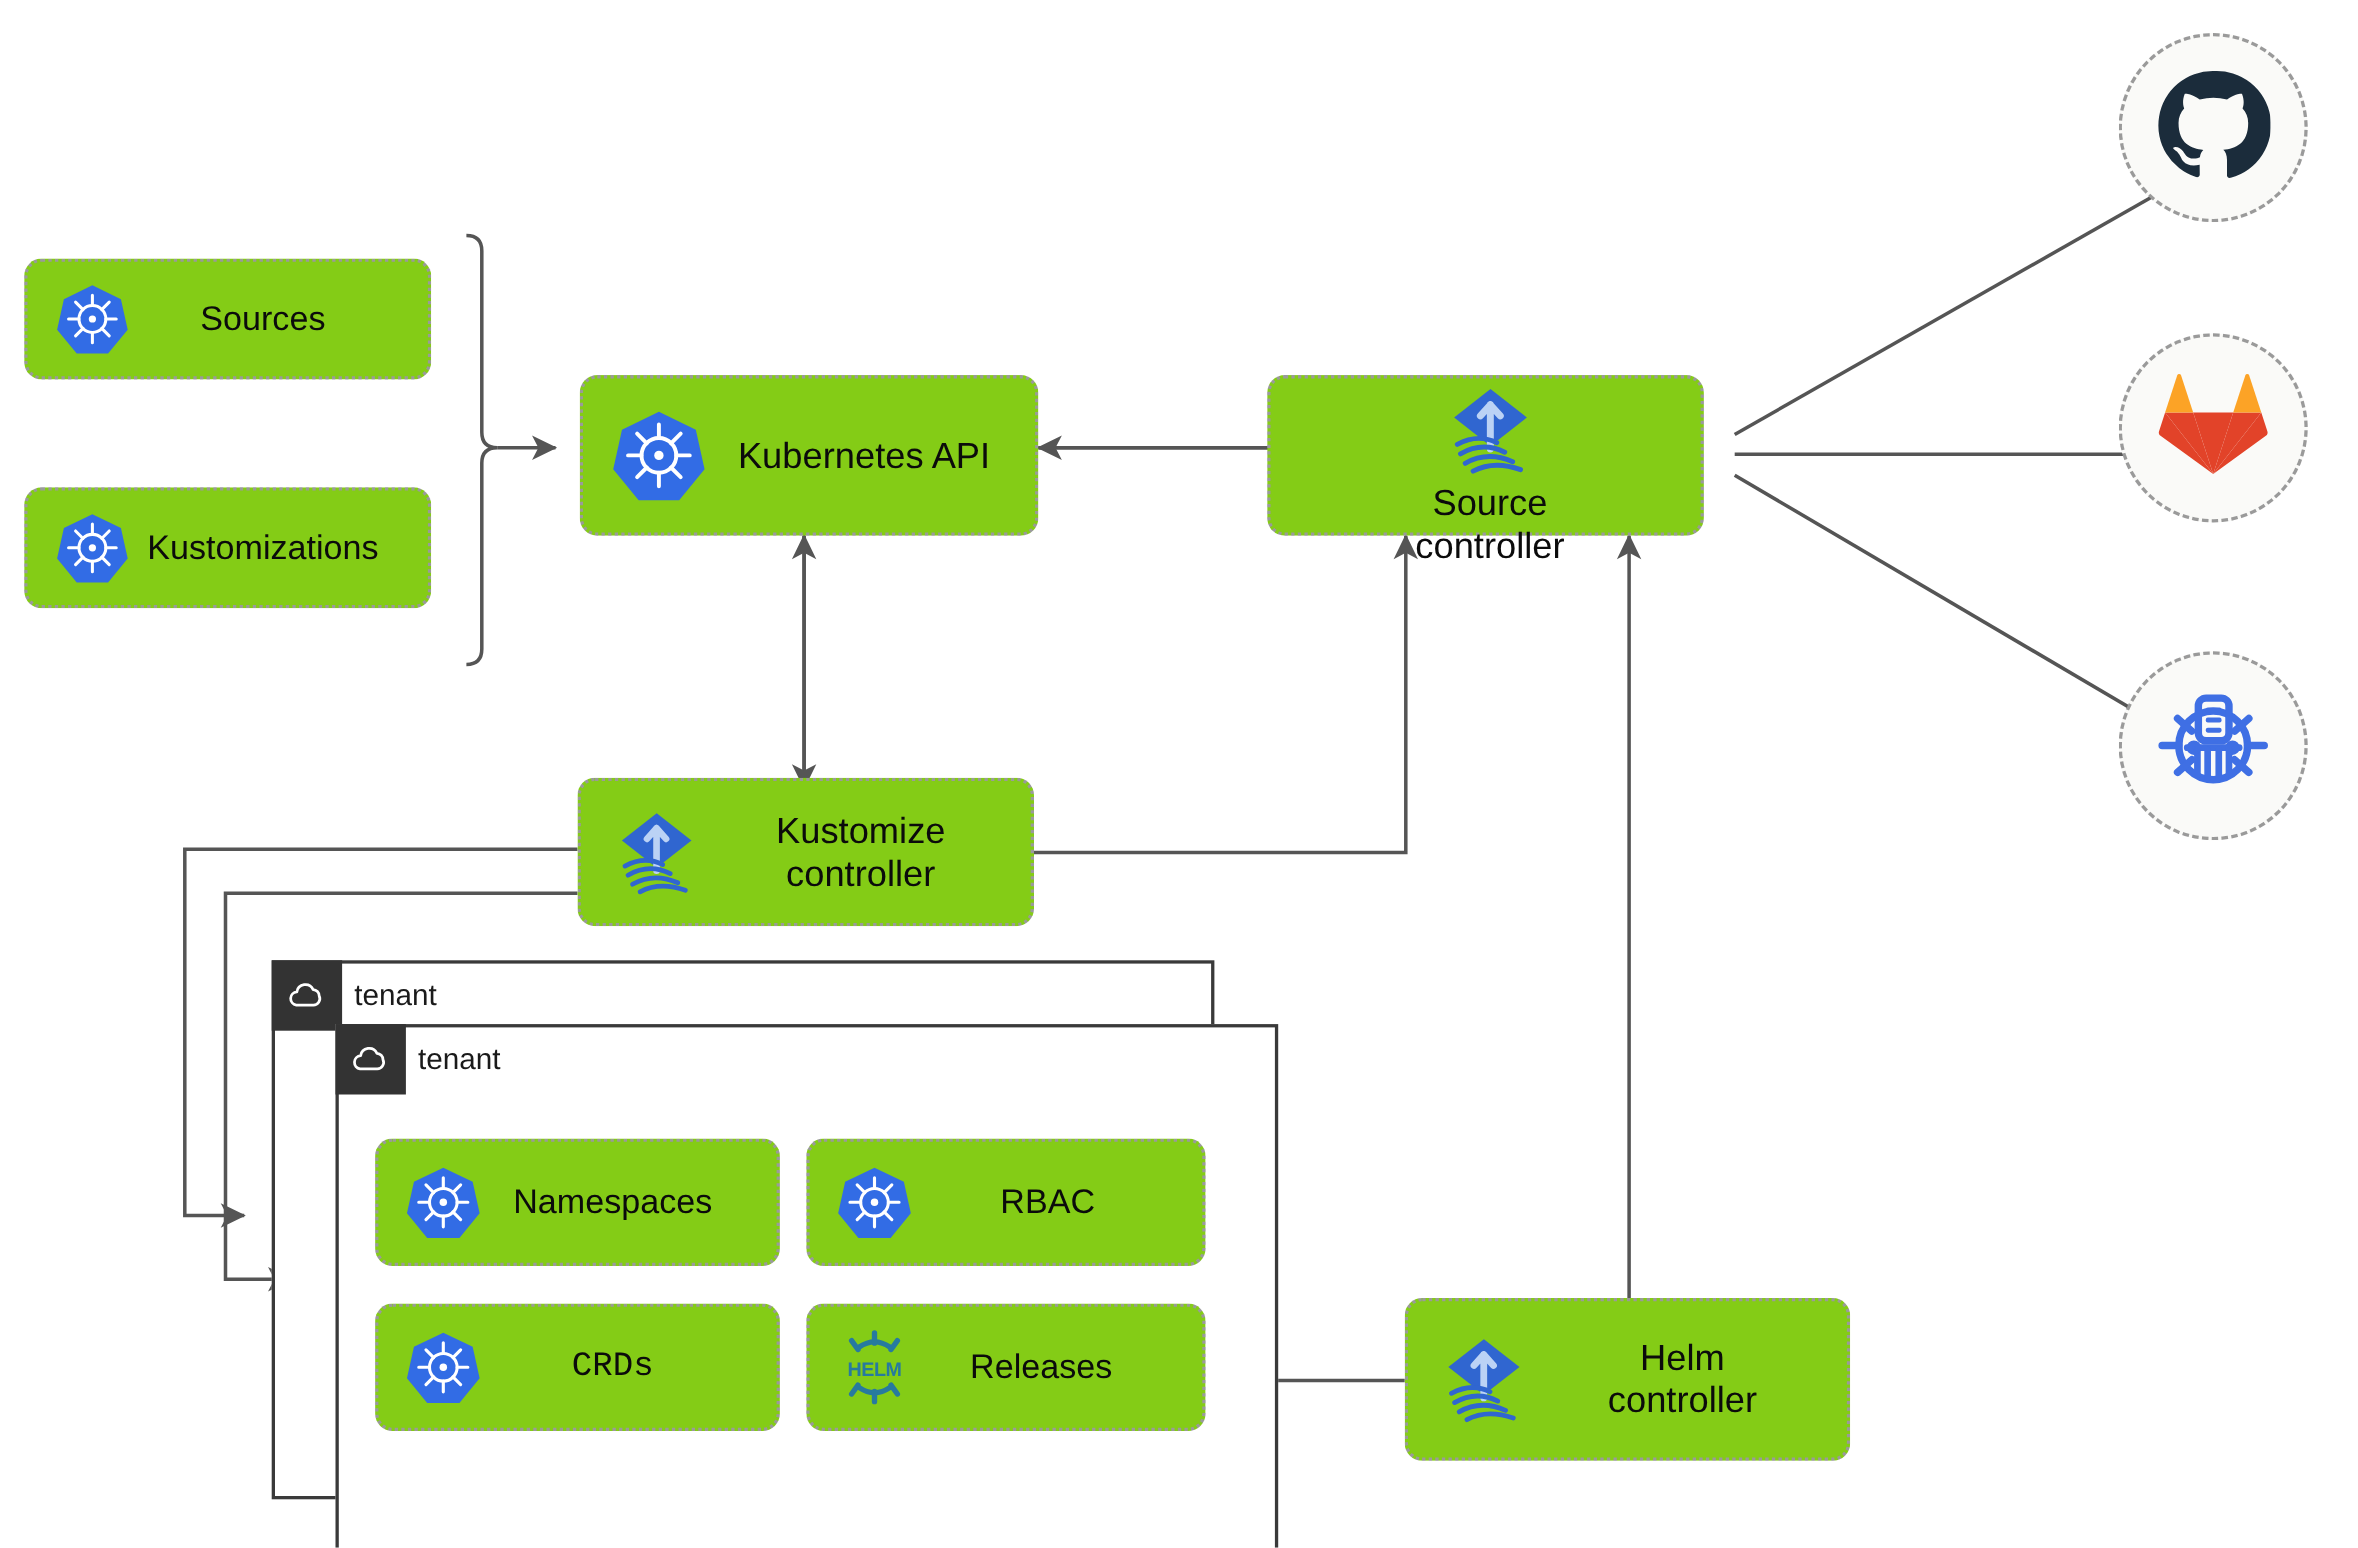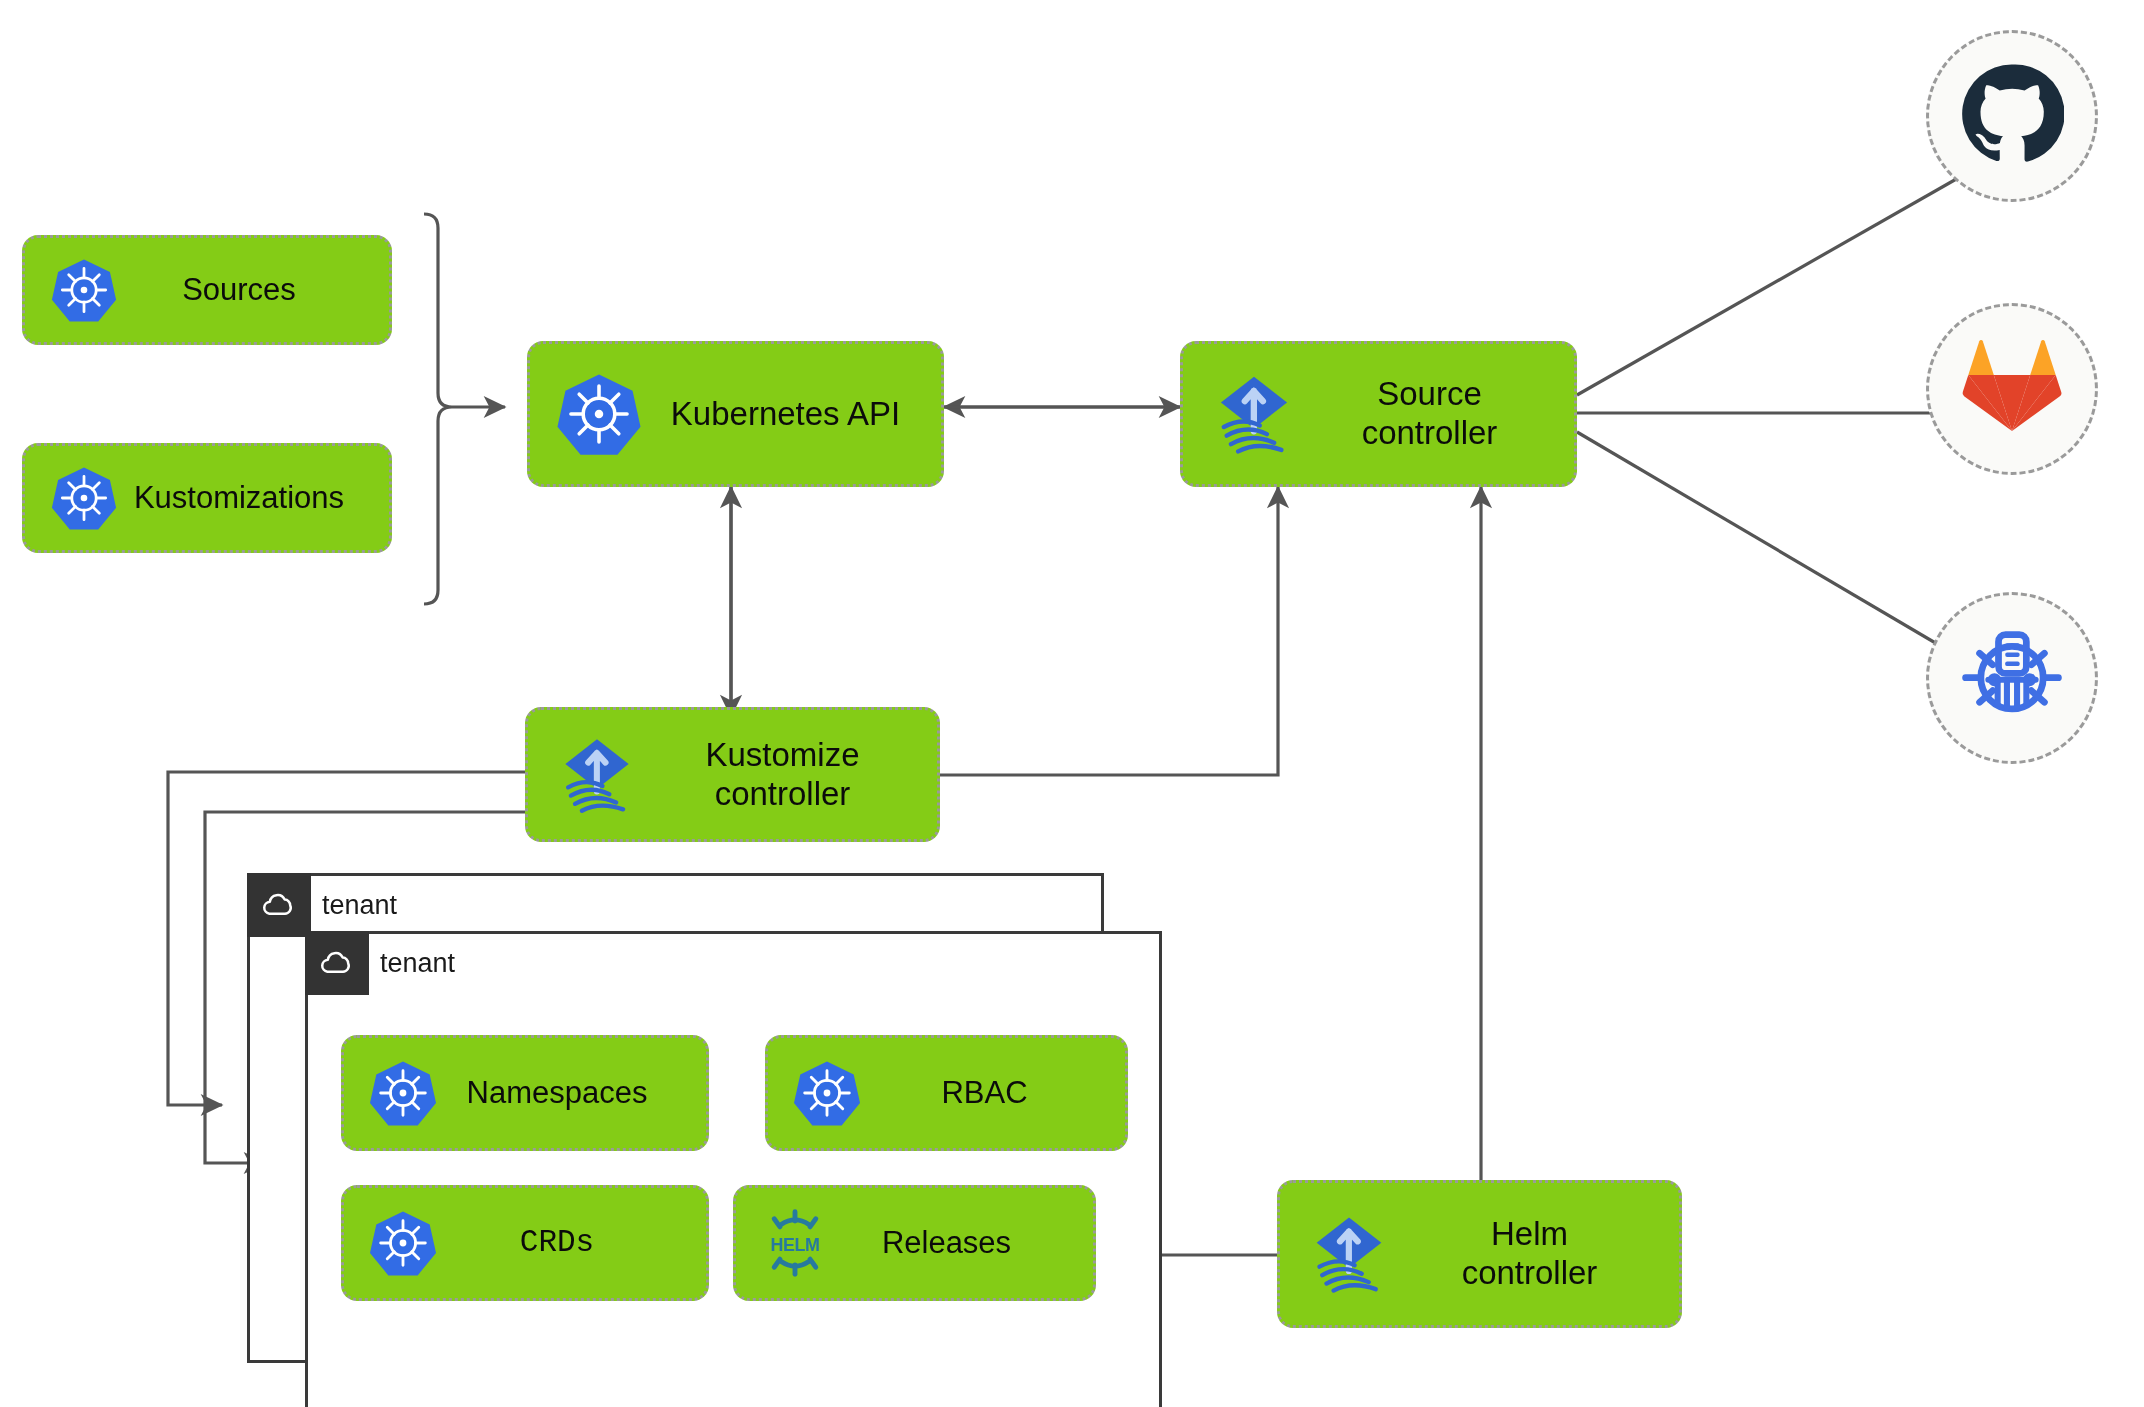--- a/index.html
+++ b/index.html
@@ -155,21 +155,21 @@
           <circle cx="32" cy="32" r="3.1" fill="#ffffff" stroke="none"></circle>
           <path d="M32 11.6 V20.5 M32 43.5 V52.4 M11.6 32 H20.5 M43.5 32 H52.4
                    M17.6 17.6 L24 24 M40 40 L46.4 46.4
                    M46.4 17.6 L40 24 M24 40 L17.6 46.4"></path>
         </g>
       </svg>
     </span>
     <span class="lbl">Kubernetes API</span>
   </div>
 
-  <div class="node ctl" style="left:1180px;top:341px;width:397px;height:146px;padding:0 16px 0 24px;">
+  <div class="node ctl" style="left:1152px;top:341px;width:397px;height:146px;padding:0 16px 0 24px;flex-direction:column;">
     <span class="ico">
       <svg width="92" height="92" viewBox="0 0 64 64">
         <path fill="#3066D0" d="M32 6 L55 24 L32 42 L9 24 Z"></path>
         <path fill="#BBD2F5" d="M31.9 44 L31.9 16 M31.9 16 L25.6 23 M31.9 16 L38.2 23" stroke="#BBD2F5" stroke-width="4.4" stroke-linecap="round" stroke-linejoin="round"></path>
         <g stroke="#3066D0" stroke-width="3.1" fill="none" stroke-linecap="round">
           <path d="M11 41 Q24 34 36 40"></path>
           <path d="M13 47 Q27 39 41 46"></path>
           <path d="M16 53 Q30 45 46 52"></path>
           <path d="M21 58 Q34 51 51 57"></path>
         </g>
@@ -222,21 +222,21 @@
           <circle cx="32" cy="32" r="3.1" fill="#ffffff" stroke="none"></circle>
           <path d="M32 11.6 V20.5 M32 43.5 V52.4 M11.6 32 H20.5 M43.5 32 H52.4
                    M17.6 17.6 L24 24 M40 40 L46.4 46.4
                    M46.4 17.6 L40 24 M24 40 L17.6 46.4"></path>
         </g>
       </svg>
     </span>
     <span class="lbl">Namespaces</span>
   </div>
 
-  <div class="node pill" style="left:765px;top:1035px;width:363px;height:116px;z-index:6;gap:12px;">
+  <div class="node pill" style="left:733px;top:1035px;width:363px;height:116px;z-index:6;gap:12px;">
     <span class="ico">
       <svg width="70" height="70" viewBox="0 0 64 64">
         <path fill="#326CE5" d="M32 3.2 L56.4 15 L62.2 41.2 L45.4 61.6 L18.6 61.6 L1.8 41.2 L7.6 15 Z"></path>
         <g stroke="#ffffff" stroke-width="2.6" fill="none" stroke-linecap="round">
           <circle cx="32" cy="32" r="11.5"></circle>
           <circle cx="32" cy="32" r="3.1" fill="#ffffff" stroke="none"></circle>
           <path d="M32 11.6 V20.5 M32 43.5 V52.4 M11.6 32 H20.5 M43.5 32 H52.4
                    M17.6 17.6 L24 24 M40 40 L46.4 46.4
                    M46.4 17.6 L40 24 M24 40 L17.6 46.4"></path>
         </g>

